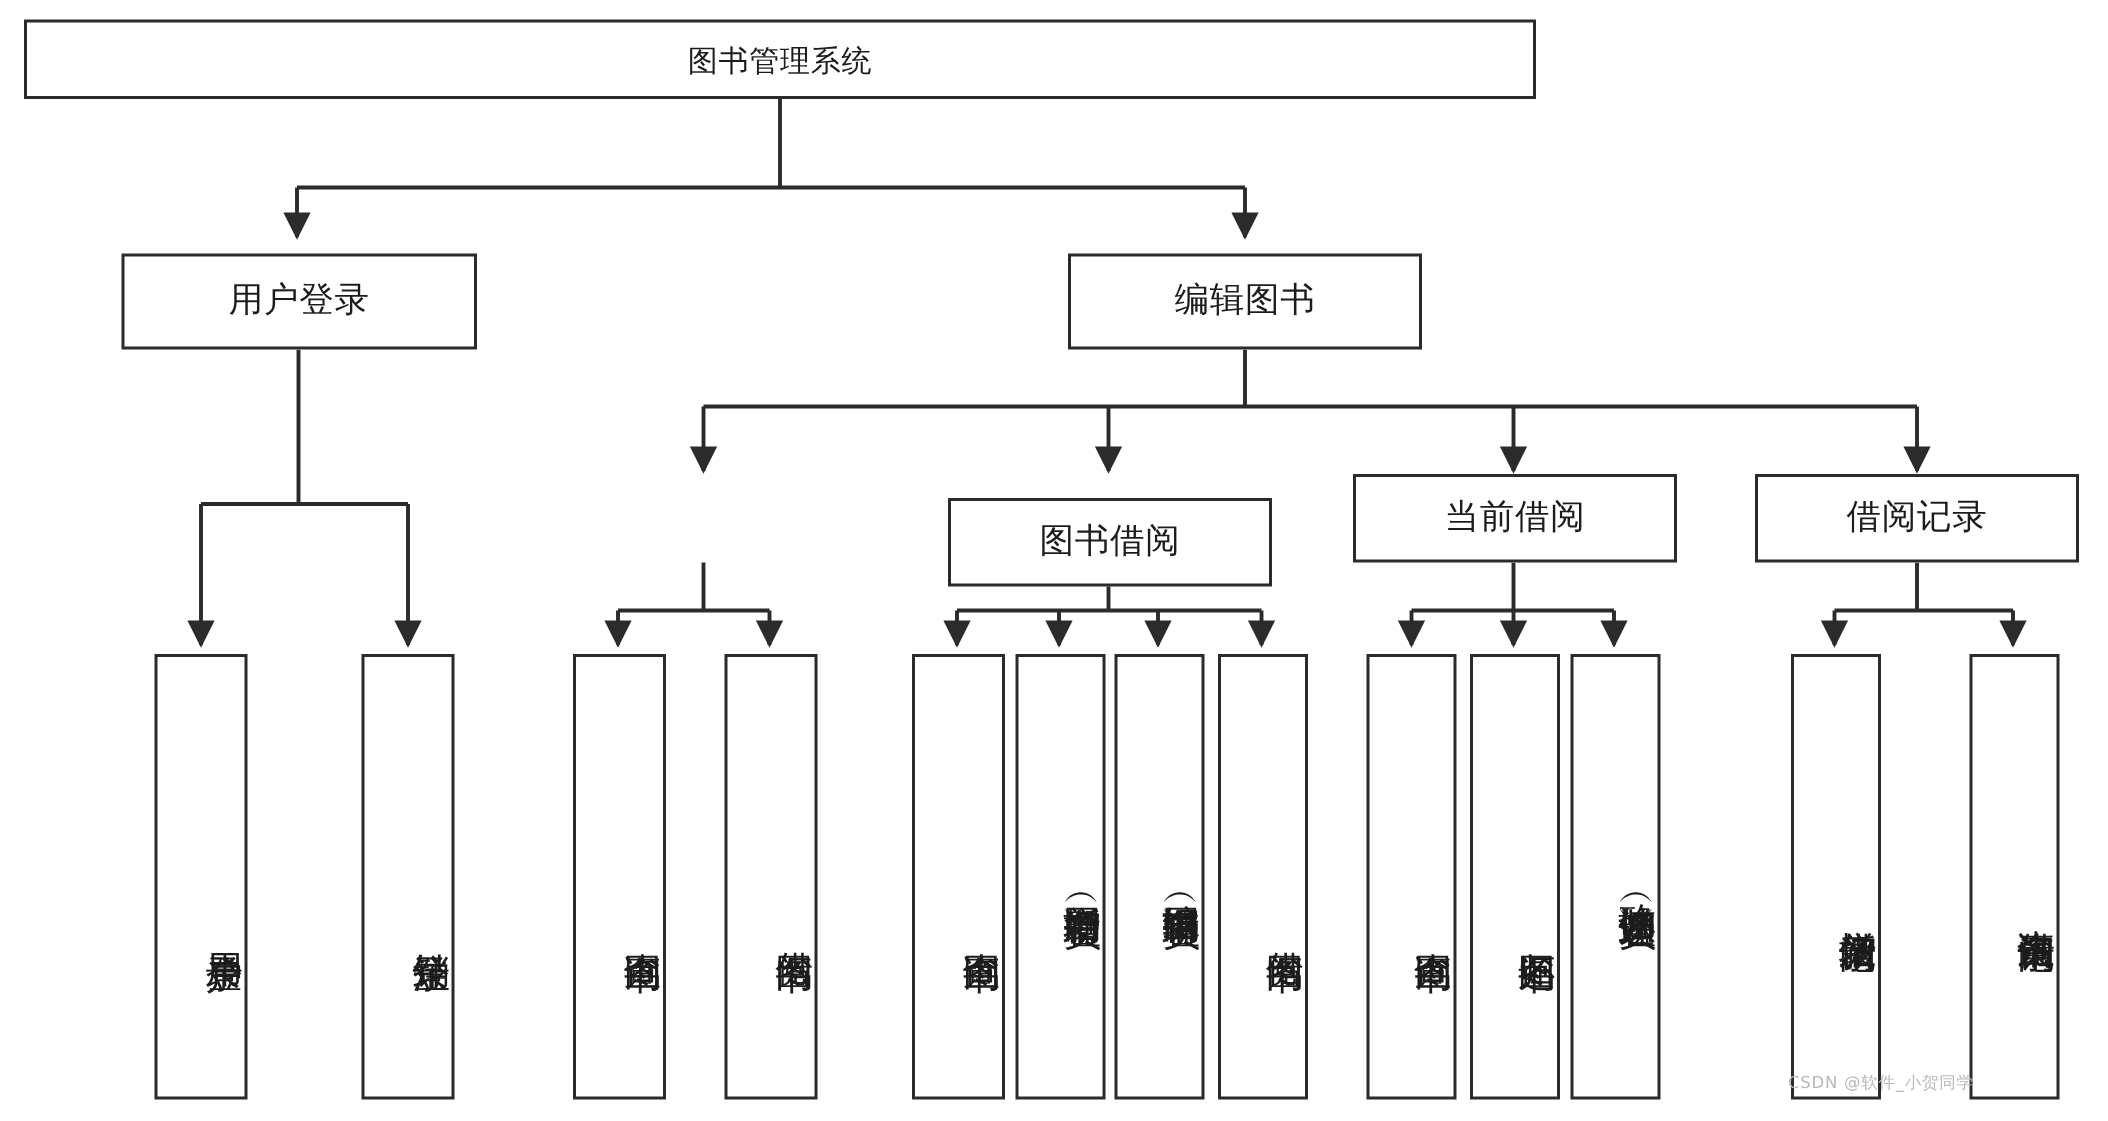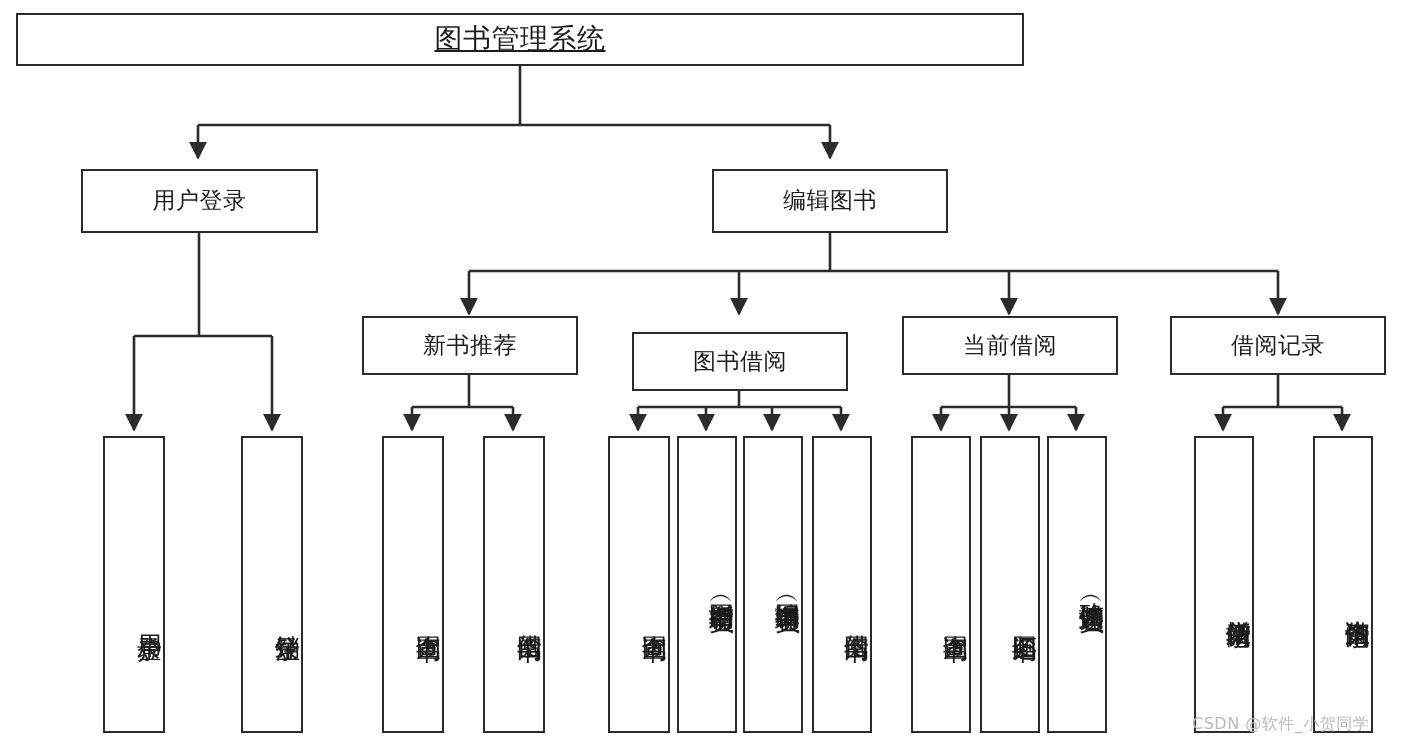--- a/index.html
+++ b/index.html
@@ -37,22 +37,21 @@
     color: #1c1c1c;
     overflow: hidden;
   }
   .node-h {
     font-size: 23px;
     line-height: 1.1;
     letter-spacing: 0.5px;
     white-space: nowrap;
   }
   .node-root {
-    font-size: 28px;
-    text-decoration: underline;
+    font-size: 20px;
   }
   .node-v {
     writing-mode: vertical-rl;
     text-orientation: upright;
     font-size: 25px;
     line-height: 1.12;
     letter-spacing: 1px;
     align-items: flex-start;
     justify-content: center;
     padding-top: 4px;
@@ -62,21 +61,21 @@
     text-orientation: upright;
     display: block;
   }
   .node-v.tall-text {
     align-items: flex-start;
   }
   .watermark {
     position: absolute;
     left: 1192px;
     top: 714px;
-    font-size: 16px;
+    font-size: 11px;
     color: #b9b9b9;
     white-space: nowrap;
     letter-spacing: 0.5px;
   }
 </style>
 </head>
 <body>
 
 <div id="diagram-root">
 
@@ -134,23 +133,20 @@
     <span>图书管理系统</span>
   </div>
 
   <div class="node node-h" style="left:81px; top:169px; width:237px; height:64px;">
     <span>用户登录</span>
   </div>
   <div class="node node-h" style="left:712px; top:169px; width:236px; height:64px;">
     <span>编辑图书</span>
   </div>
 
-  <div class="node node-h" style="left:362px; top:316px; width:216px; height:59px;">
-    <span>新书推荐</span>
-  </div>
   <div class="node node-h" style="left:632px; top:332px; width:216px; height:59px;">
     <span>图书借阅</span>
   </div>
   <div class="node node-h" style="left:1170px; top:316px; width:216px; height:59px;">
     <span>借阅记录</span>
   </div>
   <div class="node node-h" style="left:902px; top:316px; width:216px; height:59px;">
     <span>当前借阅</span>
   </div>
 

